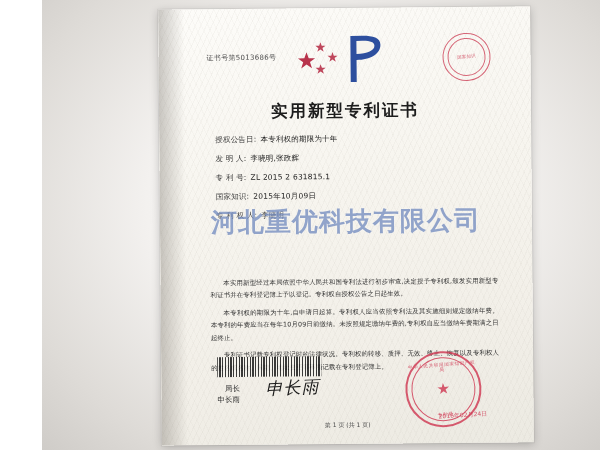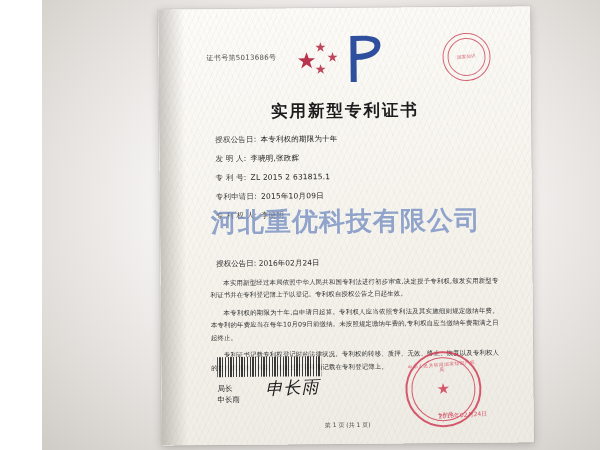--- a/index.html
+++ b/index.html
@@ -207,20 +207,21 @@
   }
 
   
   .sig-block {
     position: absolute;
     left: 56px;
     top: 374px;
     font-size: 7.5px;
     color: #2b2b2b;
     line-height: 1.5;
+    text-align: right;
   }
   .sig-script {
     position: absolute;
     left: 104px;
     top: 368px;
     font-size: 17px;
     font-family: "DejaVu Serif", serif;
     font-style: italic;
     color: #1a1a1a;
     letter-spacing: 1px;
@@ -324,30 +325,29 @@
         </div>
         <div class="field-row">
           <span class="field-label">发 明 人:</span>
           <span class="field-value">李晓明,张政辉</span>
         </div>
         <div class="field-row">
           <span class="field-label">专 利 号:</span>
           <span class="field-value">ZL 2015 2 631815.1</span>
         </div>
         <div class="field-row">
-          <span class="field-label">专利申请日:</span>
+          <span class="field-label">国家知识:</span>
           <span class="field-value">2015年10月09日</span>
         </div>
         <div class="field-row">
           <span class="field-label">专 利 权 人:</span>
           <span class="field-value">李晓明</span>
         </div>
       </div>
 
-      <div class="issue-date">授权公告日: 2016年02月24日</div>
 
       <div class="body">
         <p>本实用新型经过本局依照中华人民共和国专利法进行初步审查,决定授予专利权,颁发实用新型专利证书并在专利登记簿上予以登记。专利权自授权公告之日起生效。</p>
         <p>本专利权的期限为十年,自申请日起算。专利权人应当依照专利法及其实施细则规定缴纳年费。本专利的年费应当在每年10月09日前缴纳。未按照规定缴纳年费的,专利权自应当缴纳年费期满之日起终止。</p>
         <p>专利证书记载专利权登记时的法律状况。专利权的转移、质押、无效、终止、恢复以及专利权人的姓名或名称、国籍、地址变更等事项记载在专利登记簿上。</p>
       </div>
 
       <div class="barcode"></div>
 
       <div class="sig-block">

